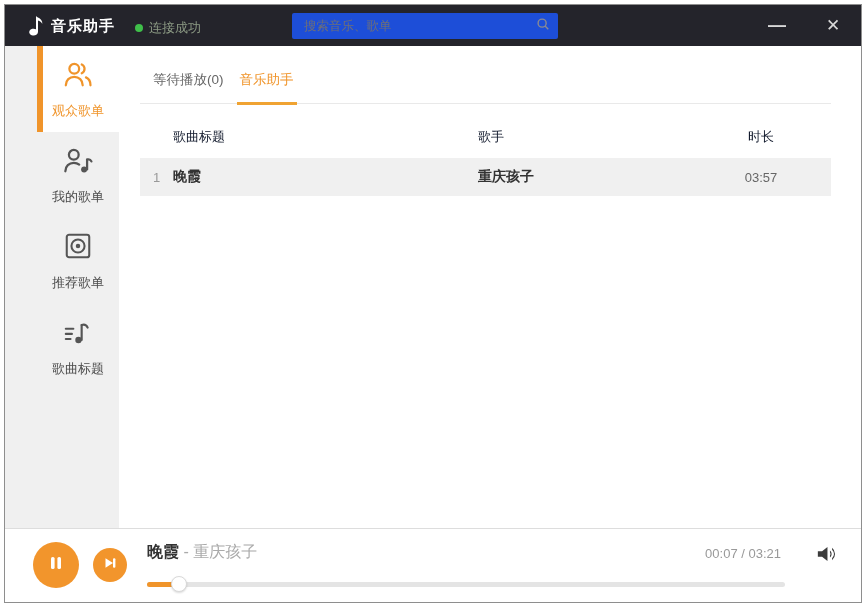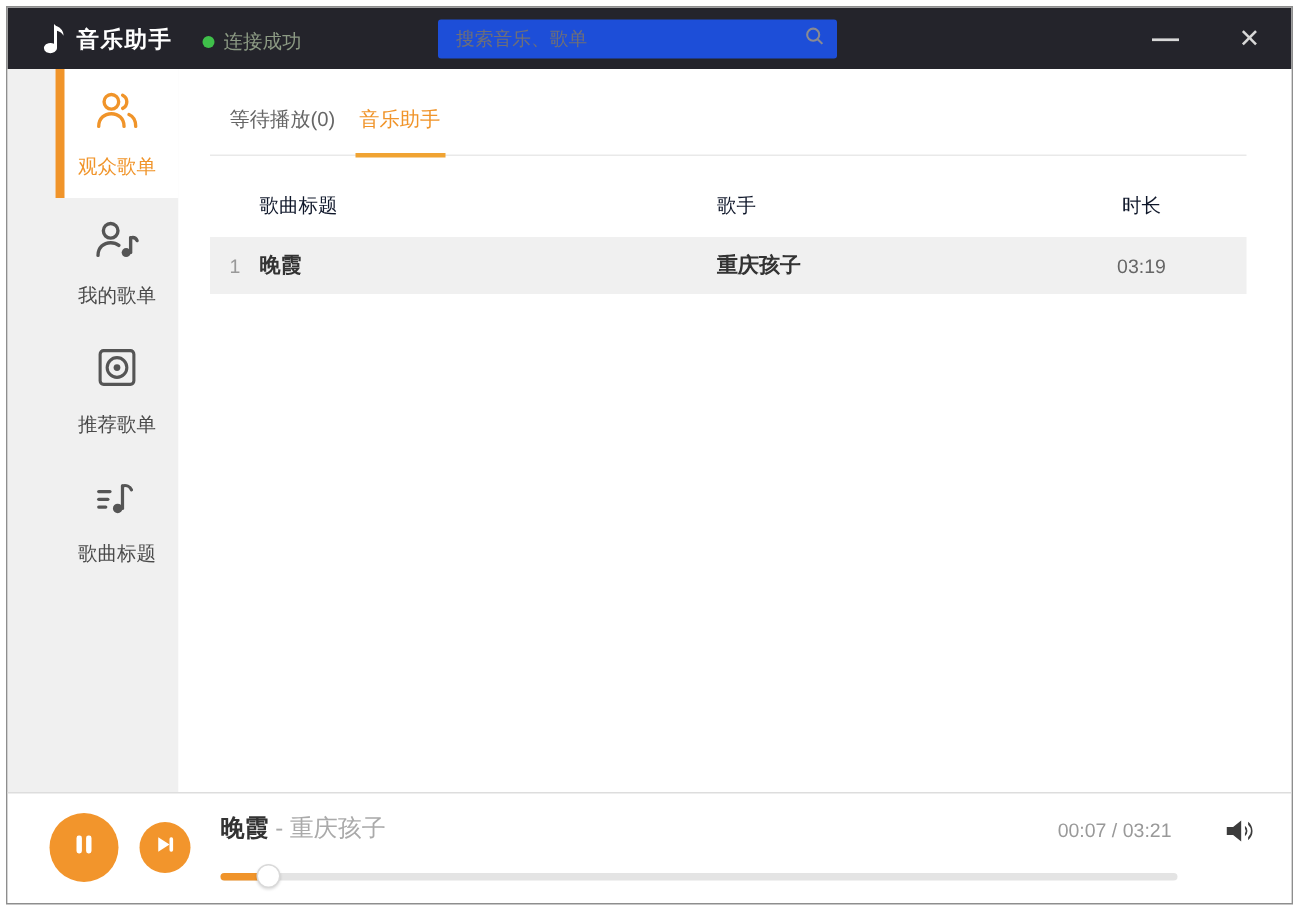--- a/index.html
+++ b/index.html
@@ -146,21 +146,21 @@
       <div class="thead">
         <span class="col-idx"></span>
         <span class="col-title">歌曲标题</span>
         <span class="col-artist">歌手</span>
         <span class="col-dur">时长</span>
       </div>
       <div class="trow">
         <span class="col-idx">1</span>
         <span class="col-title">晚霞</span>
         <span class="col-artist">重庆孩子</span>
-        <span class="col-dur">03:19</span>
+        <span class="col-dur">03:57</span>
       </div>
     </section>
   </div>
 
   <div class="player">
     <div class="btn-pause">
       <span>
         <svg width="18" height="18" viewBox="0 0 18 18" fill="#fff">
             <rect x="4" y="3" width="3.6" height="12" rx="1.6"></rect>
             <rect x="10.4" y="3" width="3.6" height="12" rx="1.6"></rect>

